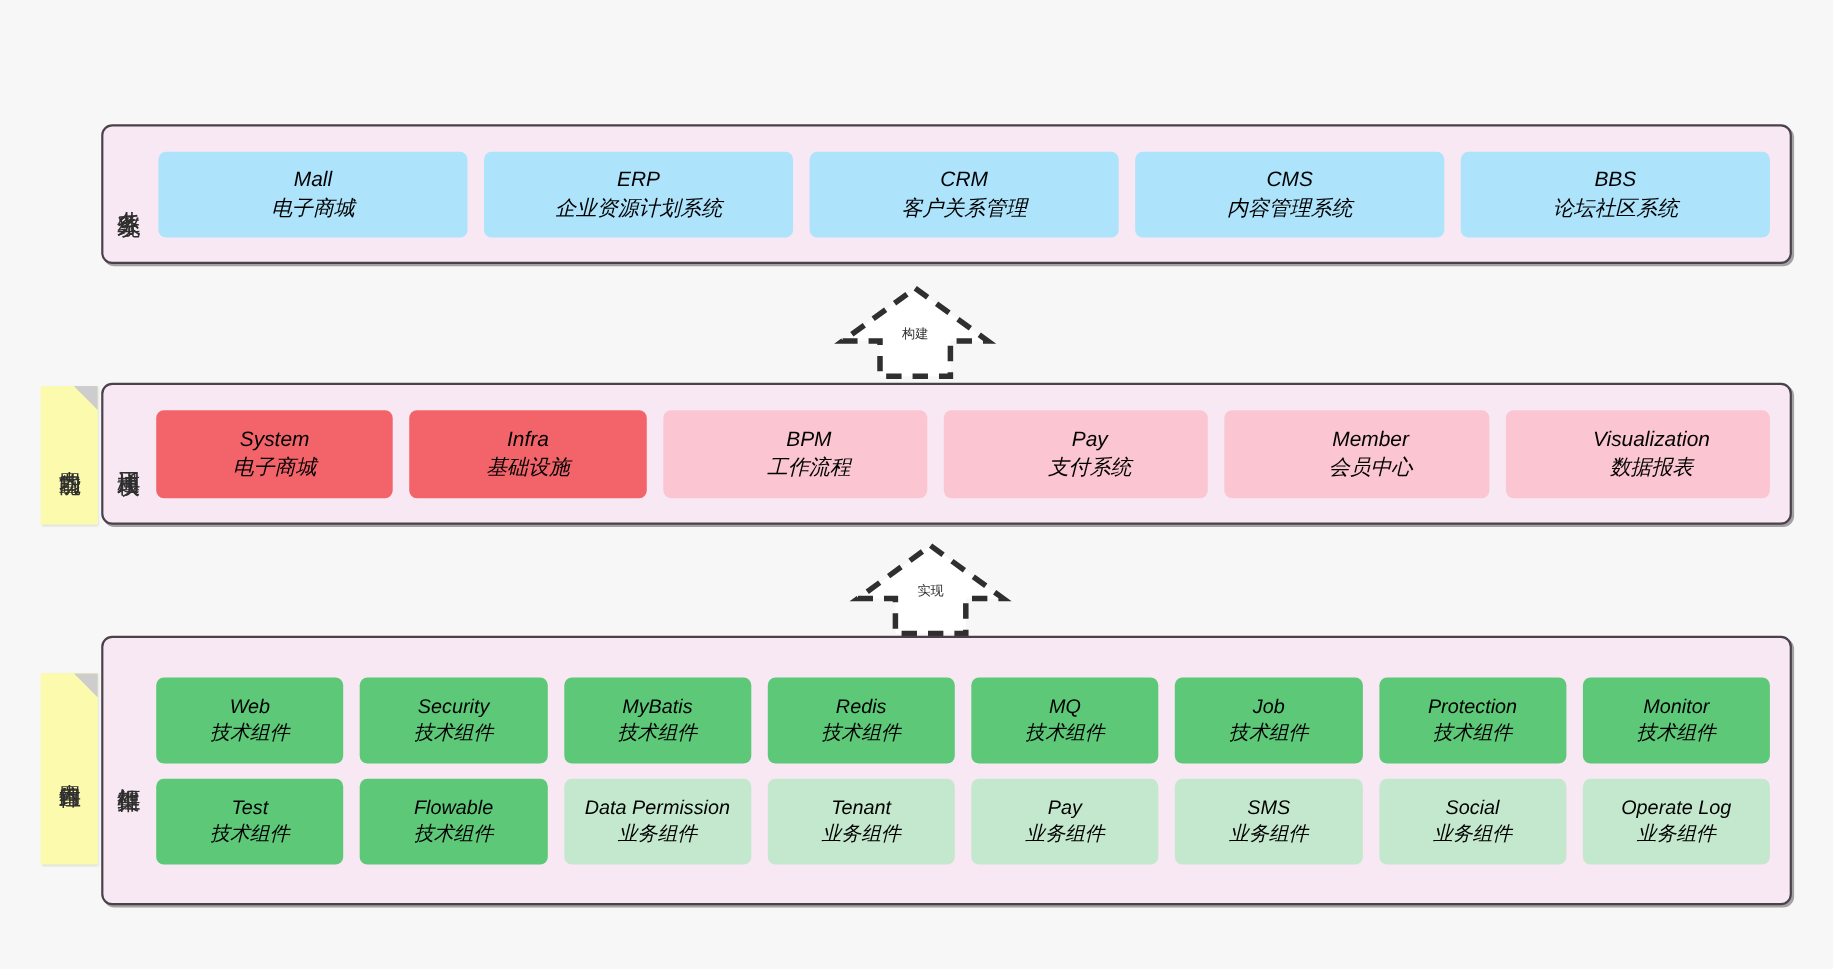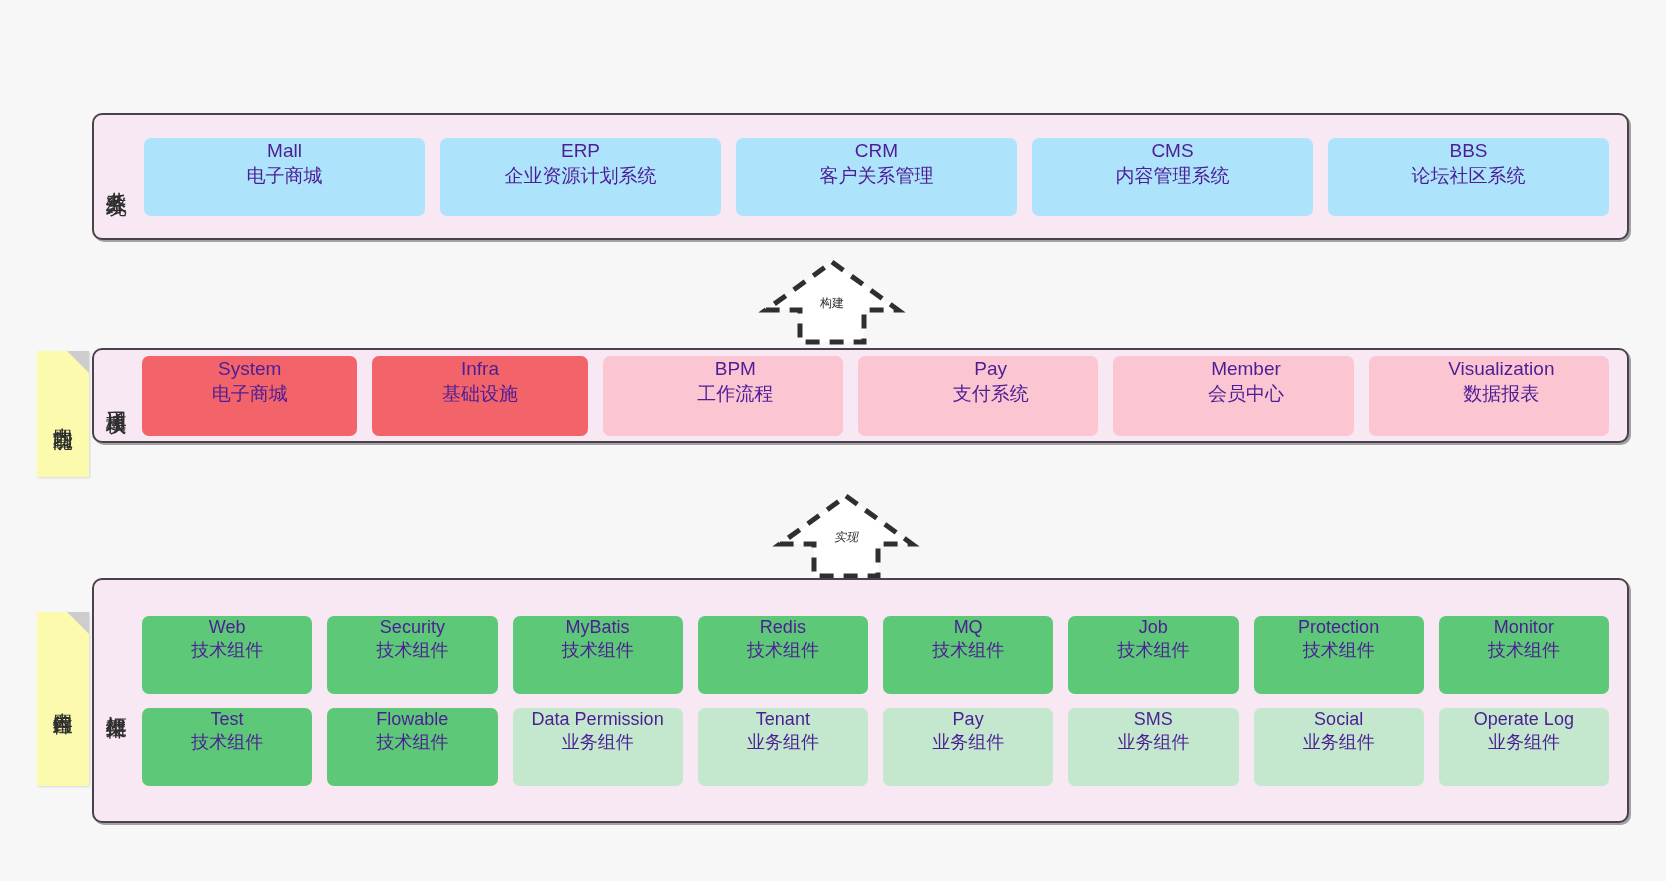--- a/index.html
+++ b/index.html
@@ -54,35 +54,37 @@
     display: flex;
     flex-direction: row;
     gap: 15px;
   }
   .cell {
     flex: 1 1 0;
     border-radius: 7px;
     display: flex;
     flex-direction: column;
     align-items: center;
+    justify-content: center;
     text-align: center;
     font-size: 19px;
     line-height: 1.32;
-    color: #4c1d95;
+    color: #000000;
+    font-style: italic;
   }
   .cell .en { display: block; }
   .cell .cn { display: block; }
 
   
   #layer-business { left: 92px; top: 113px; width: 1537px; height: 127px; }
   #layer-business .layer-body { padding-left: 6px; }
   #layer-business .cell { height: 78px; background: #ade3fb; }
 
   
-  #layer-modules { left: 92px; top: 348px; width: 1537px; height: 95px; }
+  #layer-modules { left: 92px; top: 348px; width: 1537px; height: 129px; }
   #layer-modules .cell { height: 80px; }
   .c-red { background: #f3646a; }
   .c-pink { background: #fbc6d1; padding-left: 25px; }
 
   
   #layer-framework { left: 92px; top: 578px; width: 1537px; height: 245px; }
   #layer-framework .cell { height: 78px; font-size: 18px; }
   .c-green { background: #5dc878; }
   .c-lgreen { background: #c3e8cd; }
 
@@ -122,21 +124,21 @@
     position: absolute;
     left: 0; right: 0;
     text-align: center;
     font-size: 12px;
     color: #2f2f2f;
     white-space: nowrap;
   }
   #arrow-build { left: 752px; top: 256px; width: 160px; height: 90px; }
   #arrow-build .arrow-label { top: 39px; }
   #arrow-implement { left: 766px; top: 490px; width: 160px; height: 90px; }
-  #arrow-implement .arrow-label { top: 39px; font-style: italic; }
+  #arrow-implement .arrow-label { top: 39px; }
 </style>
 </head>
 <body>
 
 <div class="layer" id="layer-business">
   <div class="layer-title">业务系统</div>
   <div class="layer-body">
     <div class="row">
       <div class="cell">
         <span class="en">Mall</span>

